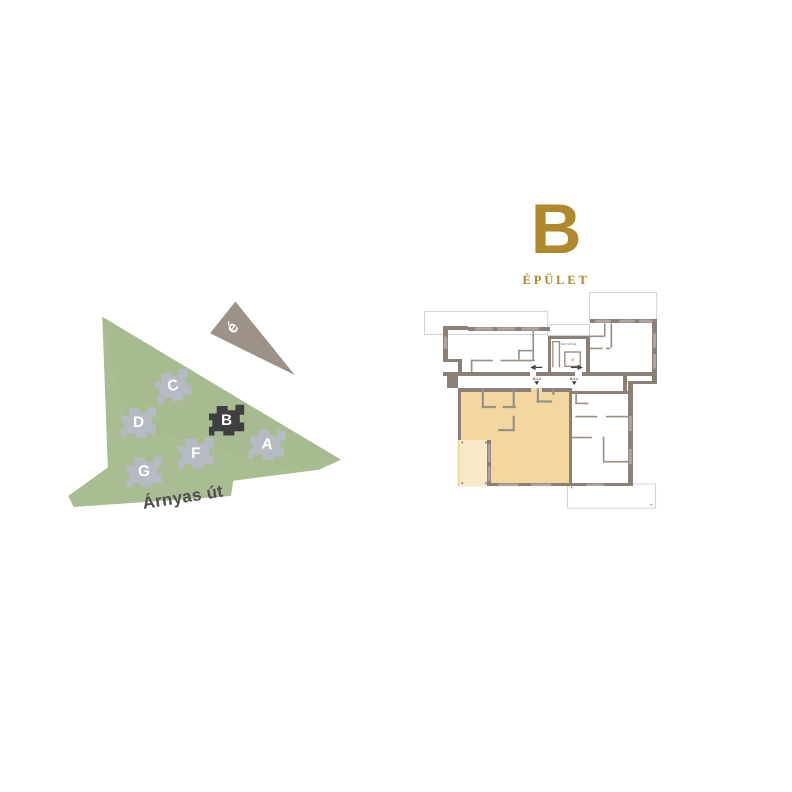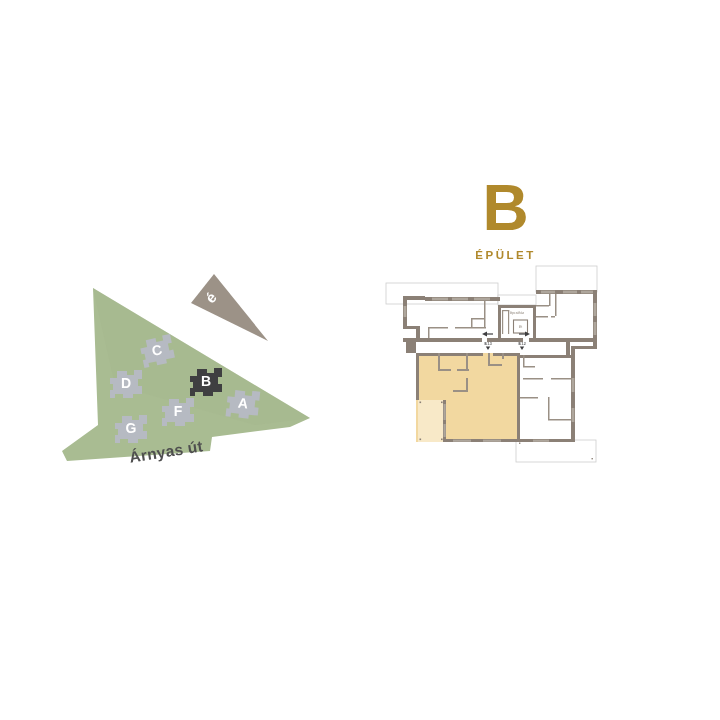--- a/index.html
+++ b/index.html
@@ -2,21 +2,21 @@
 <html><head>
 <meta charset="utf-8">
 <style>
   html,body{margin:0;padding:0;background:#ffffff;}
   .canvas{position:relative;width:720px;height:720px;background:#ffffff;overflow:hidden;
           font-family:"Liberation Sans",sans-serif;}
   .site-svg{position:absolute;left:55px;top:265px;}
   .plan-svg{position:absolute;left:383px;top:258px;}
   .bldg-header{position:absolute;left:383px;top:176px;width:245px;text-align:center;}
   .bldg-letter{font-size:64px;line-height:1;font-weight:600;}
-  .bldg-subtitle{margin-top:9px;font-size:11.5px;font-weight:700;letter-spacing:2.5px;}
+  .bldg-subtitle{margin-top:9px;font-size:11.5px;font-weight:700;letter-spacing:2.5px;font-family:Liberation Serif, serif;}
   svg text{font-family:"Liberation Sans",sans-serif;}
   .bldg-label{font-size:14px;font-weight:700;fill:#ffffff;}
   .street-label{font-size:15.5px;font-weight:700;letter-spacing:.3px;}
   .compass-label{font-size:15px;font-weight:700;fill:#ffffff;}
   .plan-tiny{font-size:3.2px;fill:#8b8076;}
   .unit-tag{font-size:3px;font-weight:700;fill:#3f3f41;}
   .thinwall{fill:#9a9085;}
   .walls rect{shape-rendering:crispEdges;}
 </style>
 </head>

